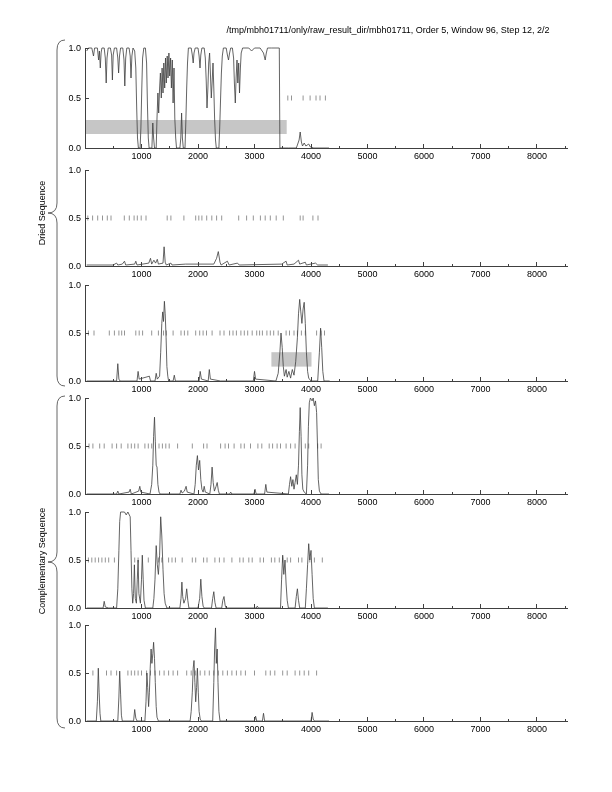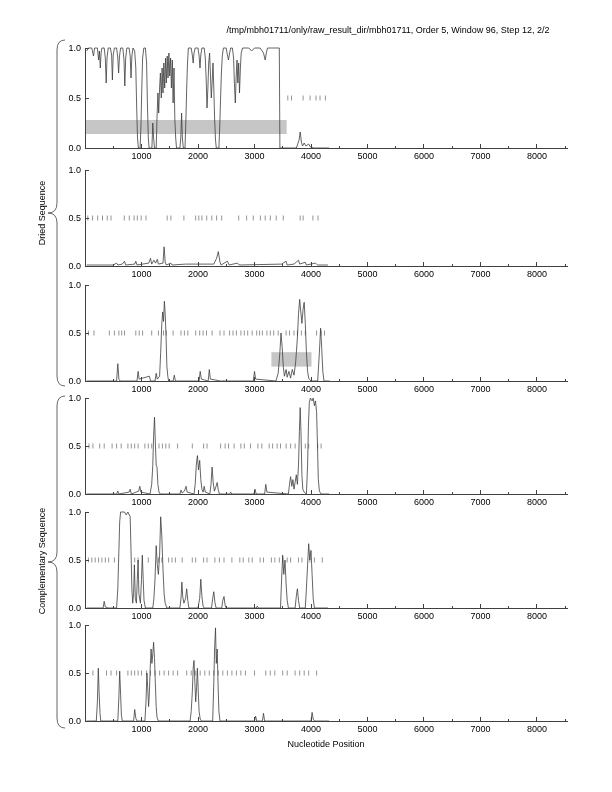--- a/index.html
+++ b/index.html
@@ -474,14 +474,13 @@
           <text x="81" y="676.0" text-anchor="end" font-size="9" fill="#000000" stroke="none" font-family="Liberation Sans, sans-serif">0.5</text>
           <line x1="85" x2="88.5" y1="625.0" y2="625.0"></line>
           <text x="81" y="628.0" text-anchor="end" font-size="9" fill="#000000" stroke="none" font-family="Liberation Sans, sans-serif">1.0</text>
         </g>
       </g>
       <path d="M 65,40 Q 57,40 57,50 L 57,203 Q 57,213 48,213 Q 57,213 57,223 L 57,376 Q 57,386 65,386" fill="none" stroke="#404040" stroke-width="0.8"></path>
       <path d="M 65,396 Q 57,396 57,406 L 57,552 Q 57,562 48,562 Q 57,562 57,572 L 57,718 Q 57,728 65,728" fill="none" stroke="#404040" stroke-width="0.8"></path>
     </svg>
   <div class="glabel top">Dried Sequence</div>
   <div class="glabel bottom">Complementary Sequence</div>
-  <div class="xlabel">Nucleotide Position</div>
 </div>
 
 </body></html>

